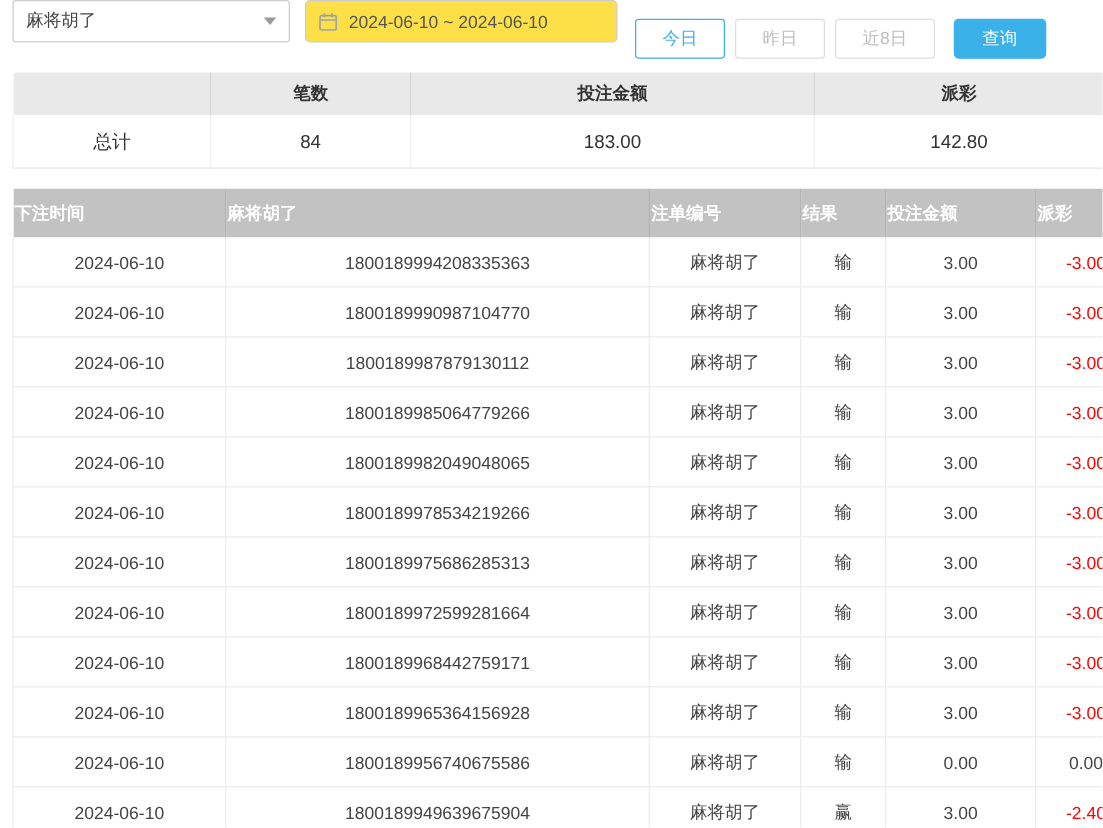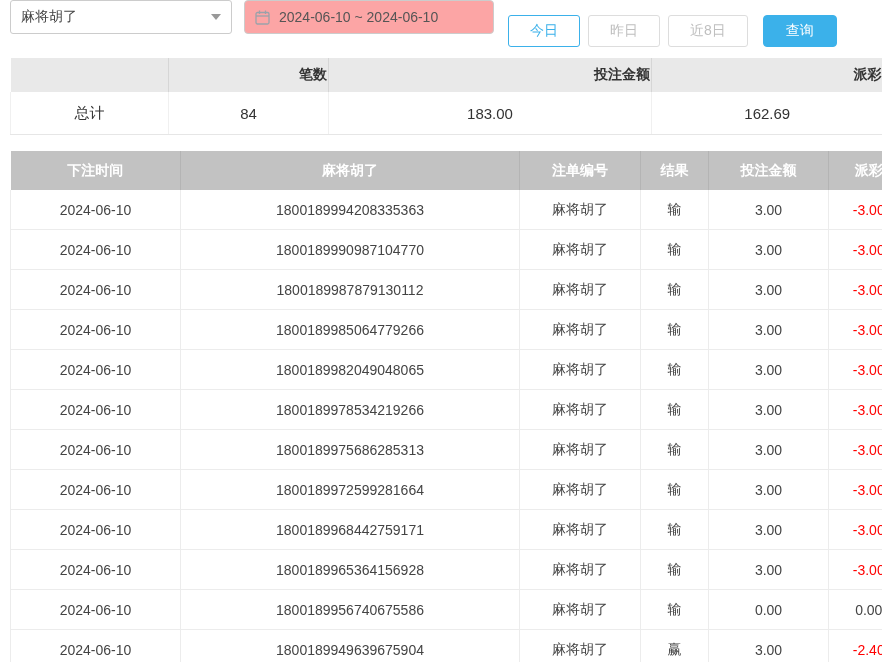--- a/index.html
+++ b/index.html
@@ -13,51 +13,51 @@
   
   .toolbar{display:flex;align-items:center;height:32px;margin-top:1px}
   .select{
     width:200px;height:32px;border:1px solid #ccc;border-radius:3px;
     display:flex;align-items:center;justify-content:space-between;
     padding:0 10px;color:#444;cursor:pointer;background:#fff;
   }
   .caret{width:0;height:0;border-left:5px solid transparent;border-right:5px solid transparent;border-top:6px solid #999}
   .datepicker{
     margin-left:12px;width:228px;height:32px;border:1px solid #ccc;border-radius:4px;
-    display:flex;align-items:center;gap:9px;padding:0 10px;color:#555;cursor:pointer;background:#fca5a5;
+    display:flex;align-items:center;gap:9px;padding:0 10px;color:#555;cursor:pointer;background:#fde047;
   }
   .btn{
     height:32px;margin-left:8px;padding:0 21px;background:#fff;
     border:1px solid #ddd;border-radius:3px;color:#bfbfbf;font-size:14px;cursor:pointer;
     font-family:inherit;
     margin-top:28px;
   }
   .btn-today{margin-left:14px;border-color:#3bb1ea;color:#3bb1ea}
   .btn-query{margin-left:15px;background:#3bb1ea;border-color:#3bb1ea;color:#fff;border-radius:4px;padding:0 22px}
 
   
   table{border-collapse:collapse;table-layout:fixed}
   .summary{margin-top:25px;width:872px}
   .summary th{
     background:#e9e9e9;height:32px;font-weight:bold;font-size:14px;color:#333;
-    border-right:1px solid #d6d6d6;text-align:right;
+    border-right:1px solid #d6d6d6;text-align:center;
   }
   .summary th:last-child{border-right:none}
   .summary td{
     height:40px;text-align:center;font-size:15px;color:#333;
     border-bottom:1px solid #e6e6e6;border-right:1px solid #f0f0f0;
   }
   .summary td:first-child{border-left:1px solid #f0f0f0}
   .summary td:last-child{border-right:none}
 
   
   .records{margin-top:16px;width:898px}
   .records th{
     background:#c2c2c2;color:#fff;height:37px;font-size:14px;font-weight:bold;
-    border-right:1px solid #b4b4b4;text-align:center;
+    border-right:1px solid #b4b4b4;text-align:left;
   }
   .records th:last-child{border-right:none}
   .records td{
     height:37px;text-align:center;color:#444;font-size:14px;
     border-bottom:1px solid #ececec;border-right:1px solid #ececec;background:#fff;
   }
   .records td:first-child{border-left:1px solid #ececec}
   .records td:last-child{border-right:none}
   .records td.neg{color:#f00}
 </style>
@@ -101,21 +101,21 @@
         <th>笔数</th>
         <th>投注金额</th>
         <th>派彩</th>
       </tr>
     </thead>
     <tbody>
       <tr>
         <td>总计</td>
         <td>84</td>
         <td>183.00</td>
-        <td>162.69</td>
+        <td>142.80</td>
       </tr>
     </tbody>
   </table>
 
   <table class="records">
     <colgroup>
         <col style="width:170px">
         <col style="width:339px">
         <col style="width:121px">
         <col style="width:68px">

